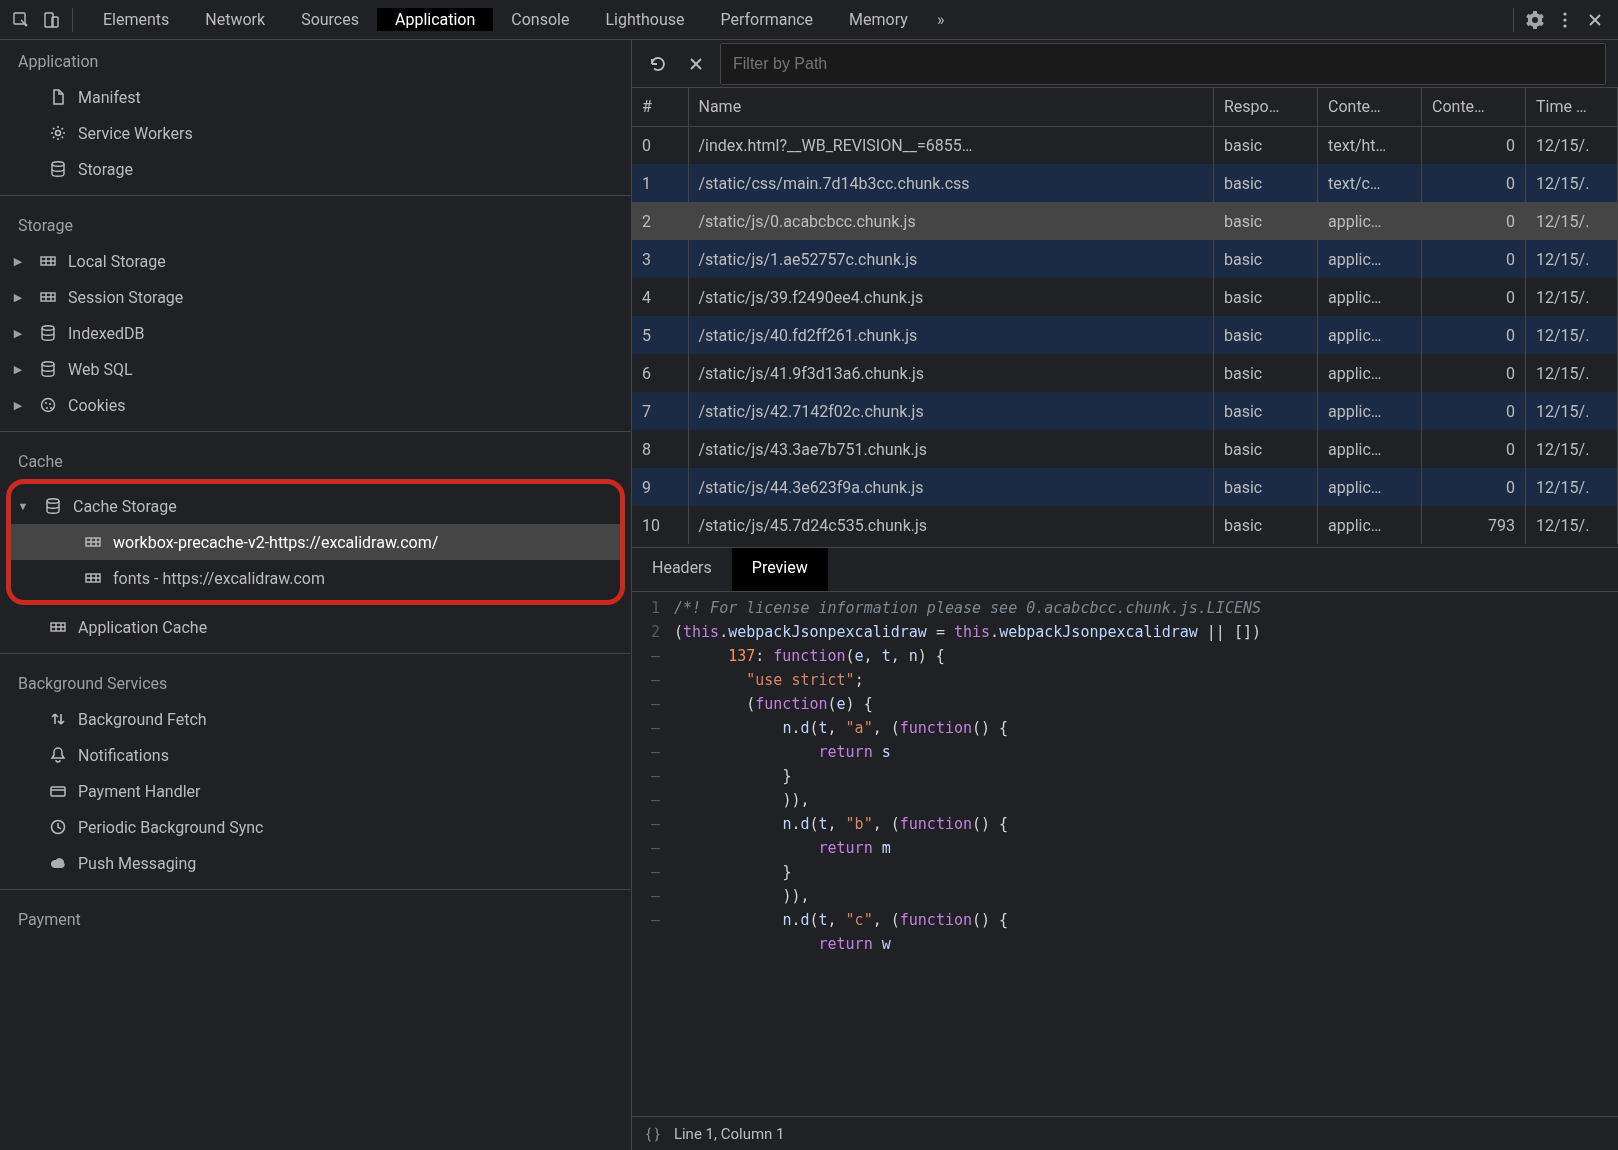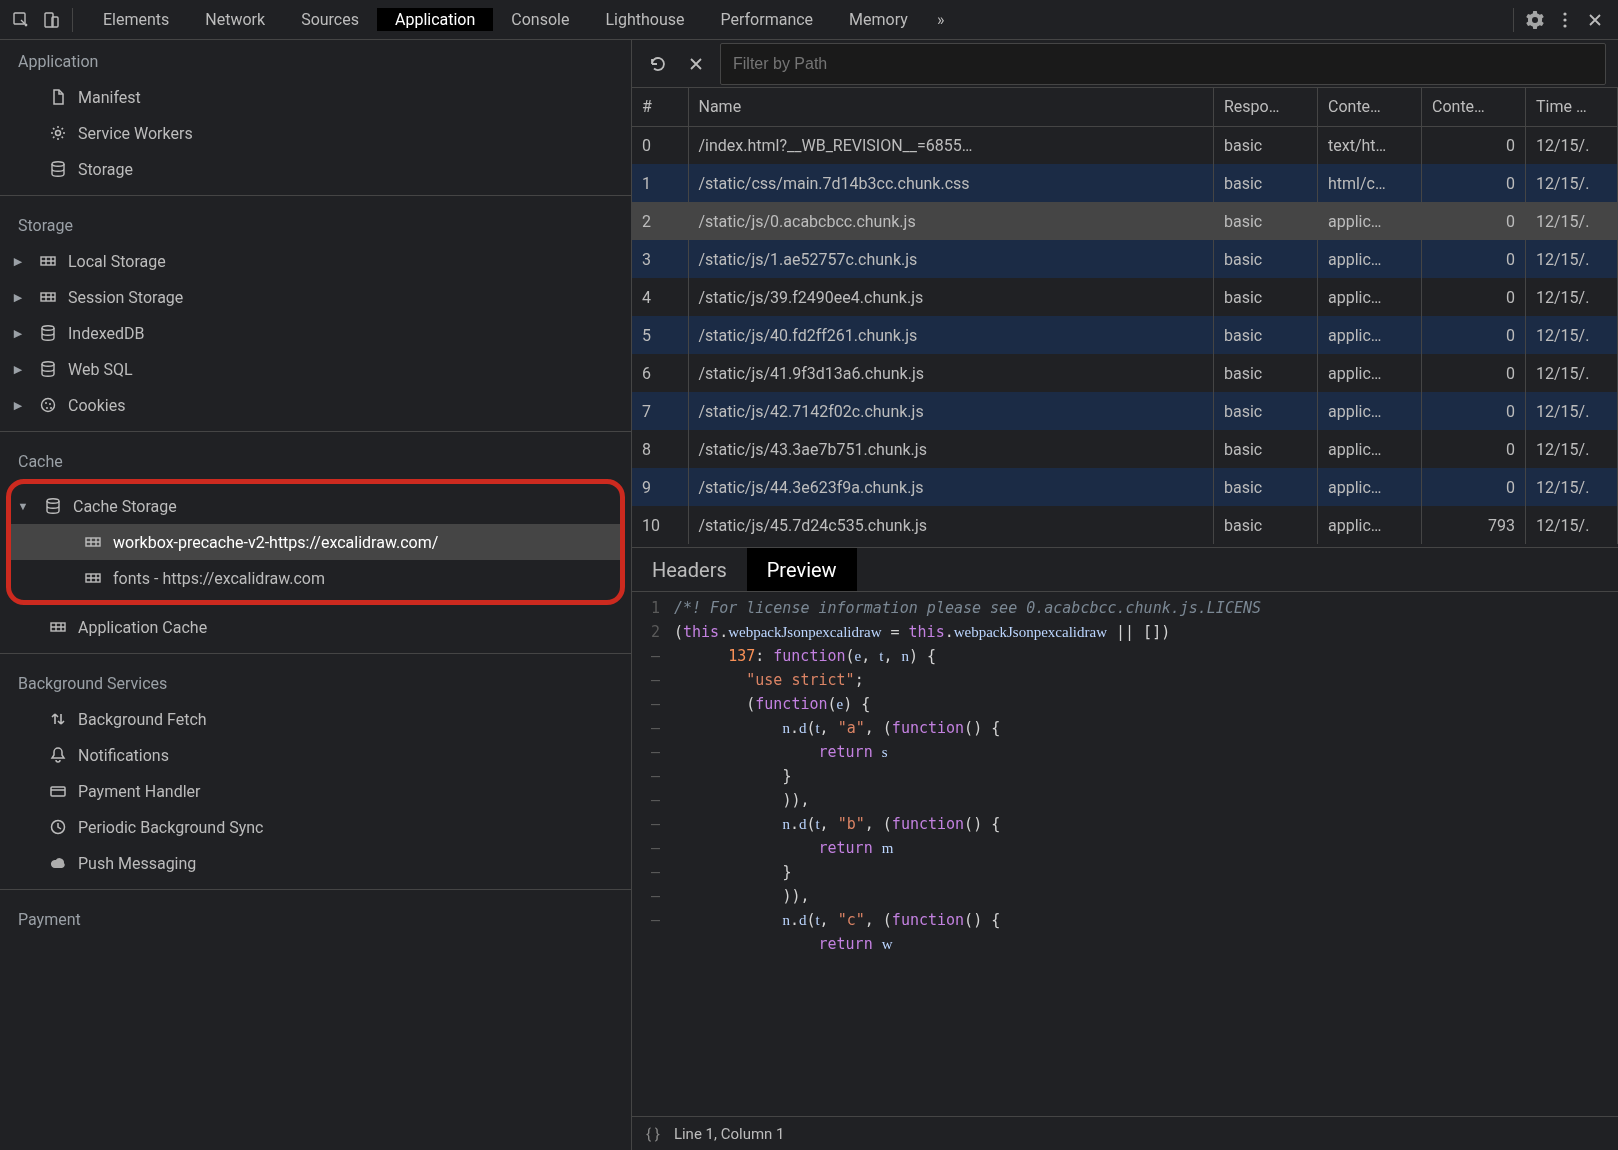--- a/index.html
+++ b/index.html
@@ -164,21 +164,21 @@
   .cache-table tr.blue td { background: var(--bg-row-blue); }
   .cache-table tr.plain td { background: var(--bg-dark);}
   .col-idx {width:56px;}
   .col-name{}
   .col-resp{width:104px;}
   .col-ct{width:104px;}
   .col-cl{width:104px;}
   .col-time{width:92px;}
   
   .subtabs { display:flex; border-bottom:1px solid var(--border); height:44px; align-items:stretch; background:var(--bg-dark);}
-  .subtab { padding: 10px 20px; color:var(--text-dim); cursor:pointer; font-size:20px;}
+  .subtab { padding: 10px 20px; color:var(--text-dim); cursor:pointer; font-size:16px;}
   .subtab.active { background:var(--tab-active-bg); color:#fff;}
   
   .preview { flex:1; display:flex; flex-direction:column; overflow:hidden;}
   .code-area { flex:1; display:flex; overflow:hidden; background:var(--bg-dark);}
   .gutter {
     background: var(--bg-dark);
     color: var(--line-num);
     text-align:right;
     padding: 4px 8px 4px 4px;
     font-family: Menlo, Consolas, monospace;
@@ -193,21 +193,21 @@
     line-height:24px;
     padding:4px 0 4px 6px;
     white-space:pre;
     overflow:hidden;
     color:var(--text);
     flex:1;
   }
   .c-comment{ color:#7b8894; font-style:italic;}
   .c-kw{ color:#c381e0;}
   .c-str{ color:#db8465;}
-  .c-id{ color:#bcd6ff;font-family:Liberation Serif, serif;}
+  .c-id{ color:#bcd6ff;}
   .c-num{ color:#f99157;margin-left:18px;}
   .c-punc{ color:#d4d4d4;}
   .statusline {
     height:34px;
     display:flex;
     align-items:center;
     gap:14px;
     padding:0 14px;
     border-top:1px solid var(--border);
     color:var(--text-dim);
@@ -497,21 +497,21 @@
               <td>/index.html?__WB_REVISION__=6855…</td>
               <td>basic</td>
               <td>text/ht…</td>
               <td class="num">0</td>
               <td>12/15/.</td>
             </tr>
             <tr class="blue">
               <td class="">1</td>
               <td>/static/css/main.7d14b3cc.chunk.css</td>
               <td>basic</td>
-              <td>html/c…</td>
+              <td>text/c…</td>
               <td class="num">0</td>
               <td>12/15/.</td>
             </tr>
             <tr class="rowsel">
               <td class="">2</td>
               <td>/static/js/0.acabcbcc.chunk.js</td>
               <td>basic</td>
               <td>applic…</td>
               <td class="num">0</td>
               <td>12/15/.</td>

